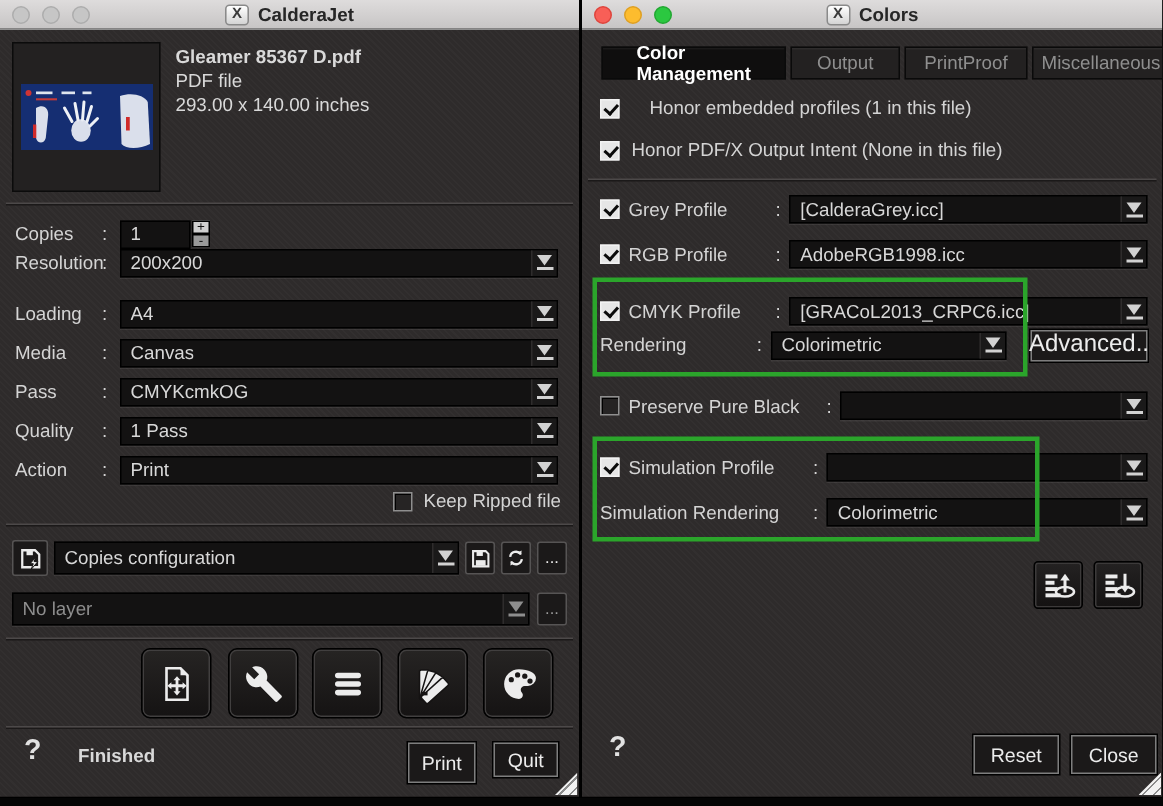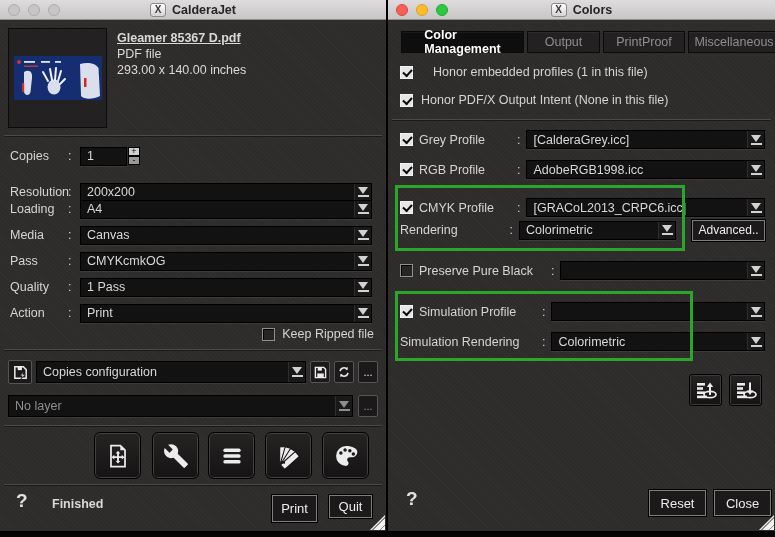--- a/index.html
+++ b/index.html
@@ -72,21 +72,21 @@
   .help{position:absolute;font-size:19px;font-weight:bold;color:#e2e2e2;}
   .grip{position:absolute;right:1px;bottom:1px;width:15px;height:15px;
         clip-path:polygon(100% 0,100% 100%,0 100%);
         background:repeating-linear-gradient(135deg,#f2f2f2 0 2px,#8c8c8c 2px 3px,#f2f2f2 3px 5px);}
 
   .annot{position:absolute;border:3px solid #2ba52b;pointer-events:none;z-index:5;}
 
   .thumb{position:absolute;left:8px;top:8px;width:99px;height:100px;background:#232121;
          border:1px solid #0b0b0b;display:flex;align-items:center;justify-content:center;}
   .fileinfo{position:absolute;left:117px;top:10px;line-height:16px;color:#d9d9d9;}
-  .fileinfo .fname{font-weight:bold;text-decoration:underline;}
+  .fileinfo .fname{font-weight:bold;}
 
   .spin{display:flex;flex-direction:column;width:12px;margin-left:1px;}
   .sp{height:9px;display:flex;align-items:center;justify-content:center;font-size:9px;line-height:1;
       color:#111;background:#cfcfcf;border:1px solid #000;}
   .sp.minus{background:#9a9a9a;}
 
   .status{position:absolute;font-weight:bold;color:#d9d9d9;}
 </style>
 </head>
 <body>
@@ -138,21 +138,21 @@
         <span class="colon" style="width:12px">:</span>
         <span class="combo" style="flex:none;width:47px">
           <span class="txt">1</span>
         </span>
         <span class="spin">
           <span class="sp">+</span>
           <span class="sp minus">-</span>
         </span>
       </div>
 
-      <div class="row" style="left:10px;right:14px;top:162px;height:20px">
+      <div class="row" style="left:10px;right:14px;top:145px;height:20px">
         <span class="lbl" style="width:58px">Resolution</span>
         <span class="colon" style="width:12px">:</span>
         <span class="combo">
           <span class="txt">200x200</span>
           <span class="dd">
               <span class="tri"></span>
               <span class="bar"></span>
             </span>
         </span>
       </div>
@@ -395,21 +395,21 @@
       <div class="row" style="left:12px;right:10px;top:200px;height:20px;gap:6px">
         <span class="lbl" style="width:111px">Rendering</span>
         <span class="colon">:</span>
         <span class="combo" style="flex:none;width:157px">
           <span class="txt">Colorimetric</span>
           <span class="dd">
               <span class="tri"></span>
               <span class="bar"></span>
             </span>
         </span>
-        <span class="btn" style="margin-left:10px;width:78px;height:21px;font-size:12px">Advanced..</span>
+        <span class="btn" style="margin-left:10px;width:78px;height:21px;font-size:16px">Advanced..</span>
       </div>
 
       <div class="row" style="left:12px;right:10px;top:241px;height:19px;gap:6px">
         <span class="cb off"></span>
         <span class="lbl" style="width:126px">Preserve Pure Black</span>
         <span class="colon">:</span>
         <span class="combo">
           <span class="txt"></span>
           <span class="dd">
               <span class="tri"></span>

